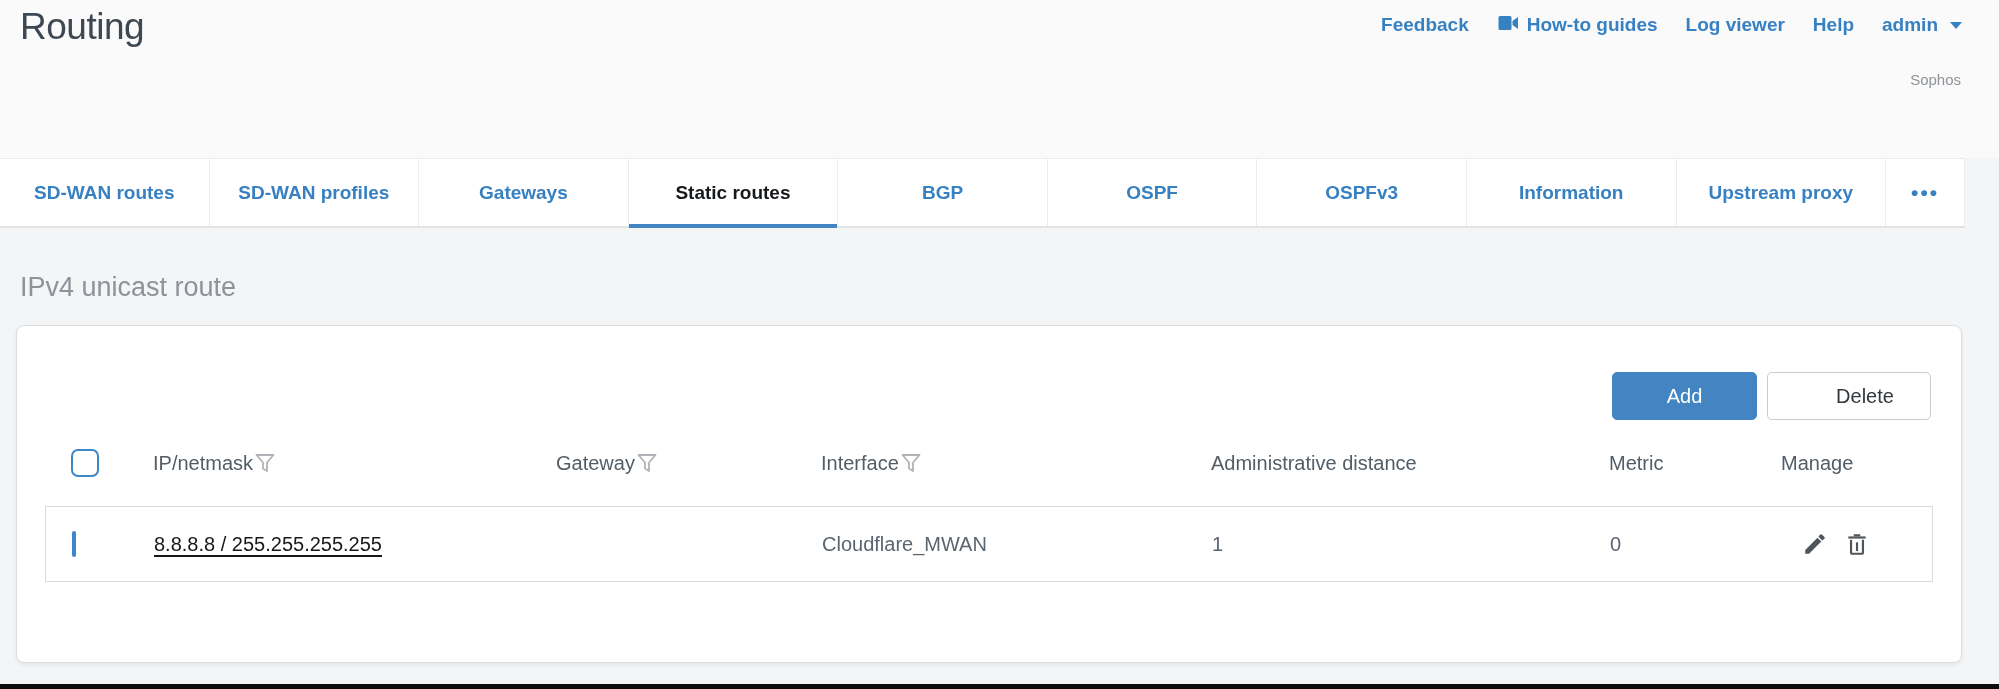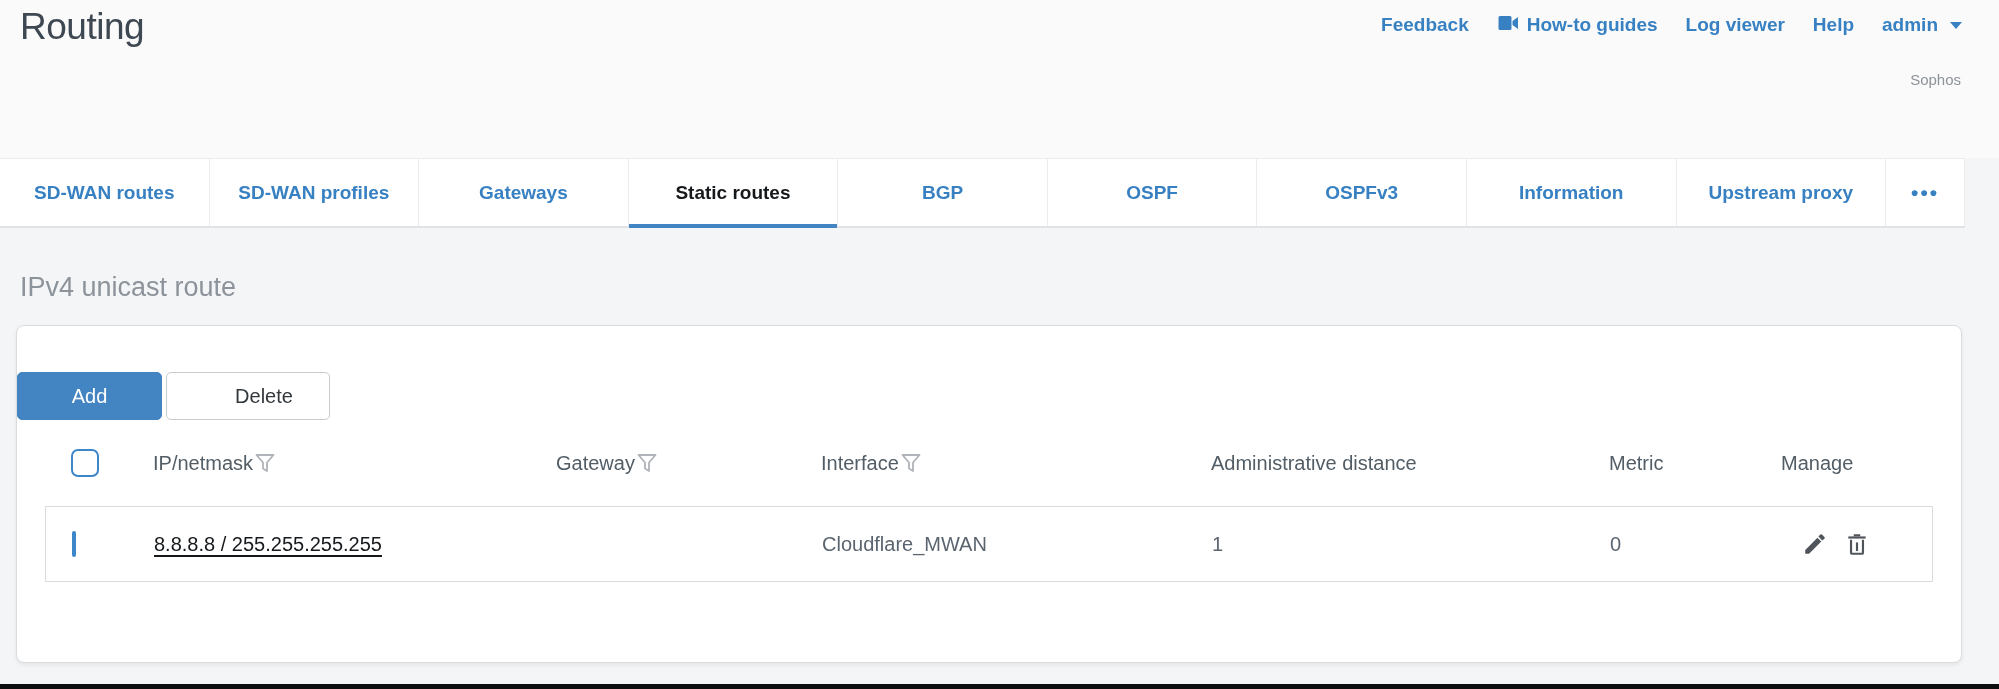--- a/index.html
+++ b/index.html
@@ -49,21 +49,21 @@
   .section-heading {
     margin:44px 0 1px 20px; font-size:27px; font-weight:400; color:#8c939b;
   }
   .card {
     margin:22px 0 0 16px; width:1946px; height:338px;
     background:#ffffff; border:1px solid #dadcde; border-radius:8px;
     box-shadow:0 2px 4px rgba(0,0,0,0.07);
     position:relative;
   }
   .btn-row {
-    display:flex; gap:4px;
+    display:flex; justify-content:flex-end; gap:10px;
     padding:46px 30px 0 0;
   }
   .btn { height:48px; border-radius:5px; font-size:20px; font-weight:500;
     display:flex; align-items:center; justify-content:center; cursor:pointer;
     font-family:"Liberation Sans", sans-serif; }
   .btn-primary { width:145px; background:#4285c2; color:#ffffff; border:1px solid #4285c2; }
   .btn-secondary { width:164px; background:#ffffff; color:#33383d; border:1px solid #c9cbcd;padding-left:32px; }
   .grid {
     margin-left:28px; width:1888px;
     display:grid; grid-template-columns:108px 403px 265px 390px 398px 172px 1fr;

